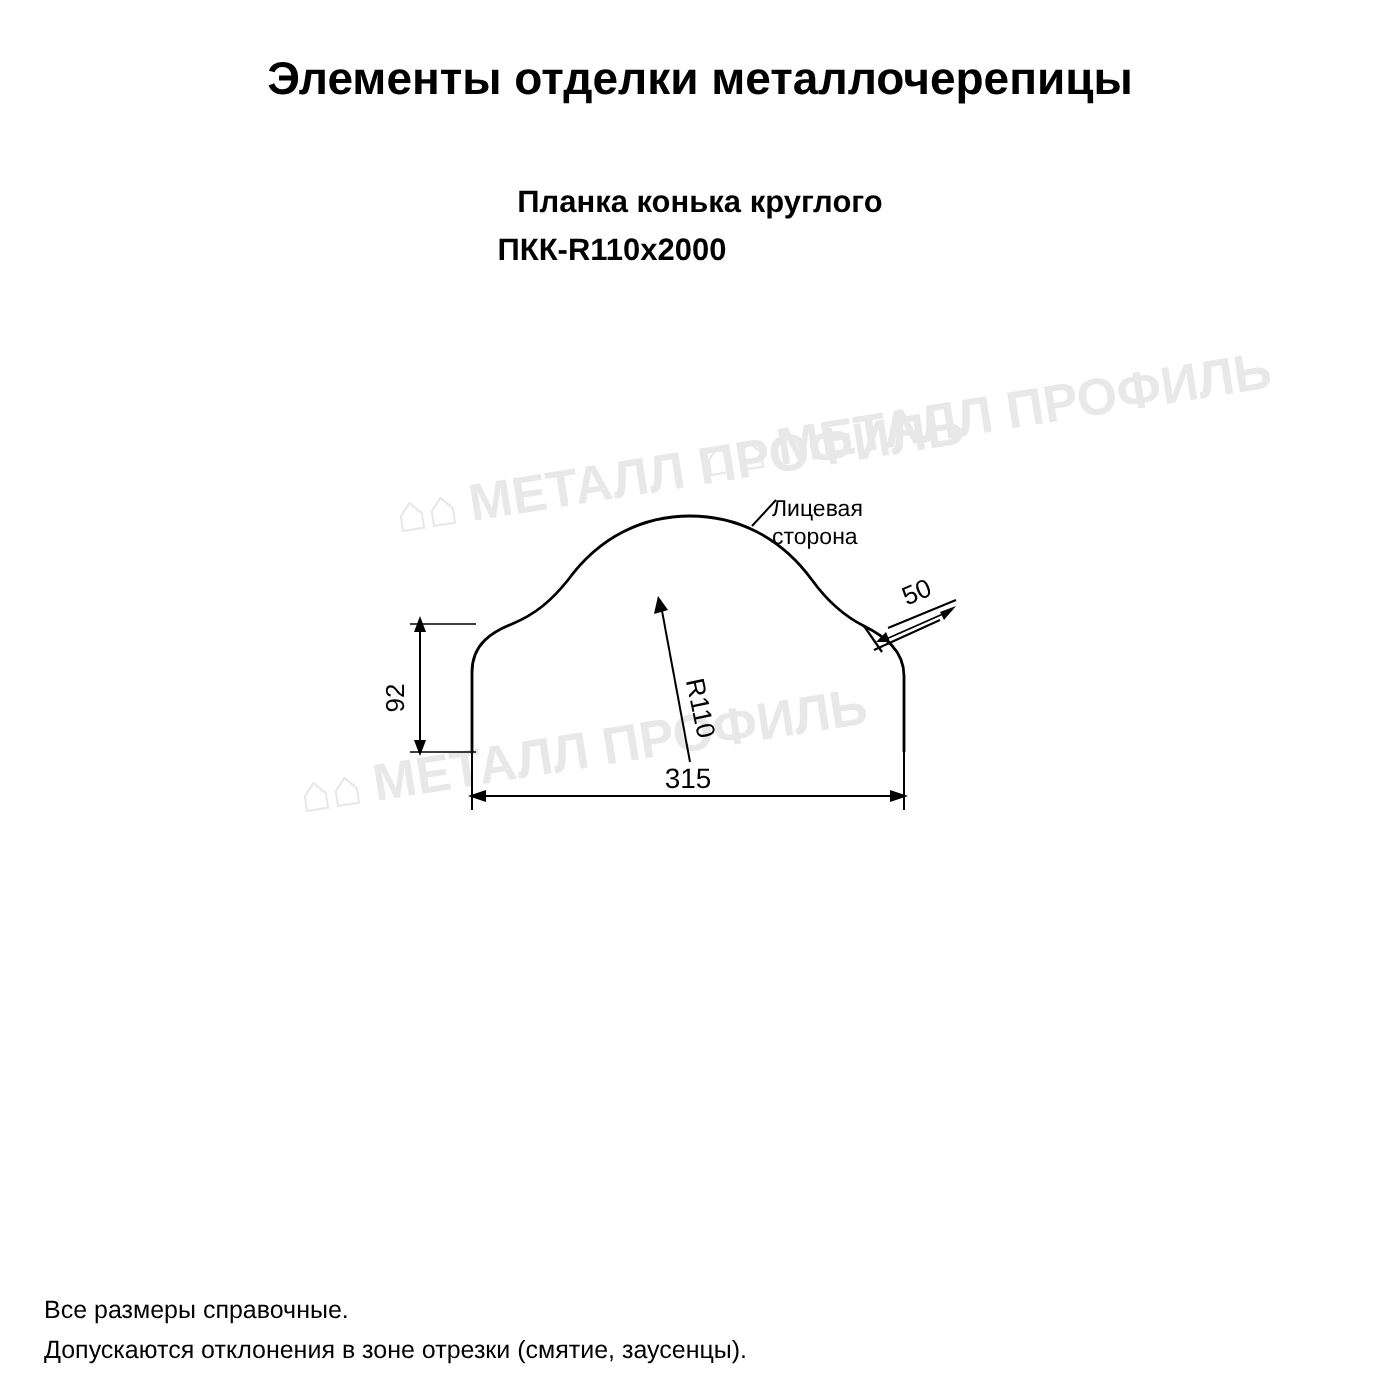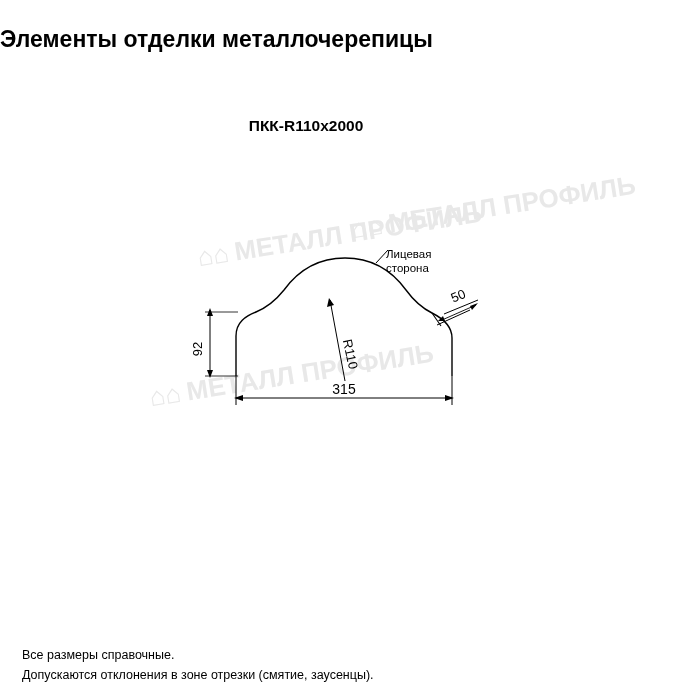--- a/index.html
+++ b/index.html
@@ -19,20 +19,21 @@
     position: absolute;
     left: 0; top: 0;
     width: 700px;
     height: 700px;
   }
   .title {
     position: absolute;
     top: 26px;
     left: 0;
     width: 700px;
+    text-align: center;
     font-size: 23px;
     font-weight: bold;
     letter-spacing: 0px;
   }
   .subtitle1 {
     position: absolute;
     top: 93px;
     left: 0;
     width: 700px;
     text-align: center;
@@ -92,20 +93,21 @@
     font-family: "Liberation Sans", sans-serif;
     fill: #000;
   }
 </style>
 </head>
 <body>
 
 <div class="page">
 
   <div class="title">Элементы отделки металлочерепицы</div>
+  <div class="subtitle1">Планка конька круглого</div>
   <div class="subtitle2">ПКК-R110x2000</div>
 
   <div class="watermarks">
     <div class="wm wm1">
       <span class="logo">⌂⌂</span><span>МЕТАЛЛ ПРОФИЛЬ</span>
     </div>
     <div class="wm wm2">
       <span class="logo">⌂⌂</span><span>МЕТАЛЛ ПРОФИЛЬ</span>
     </div>
     <div class="wm wm3">

